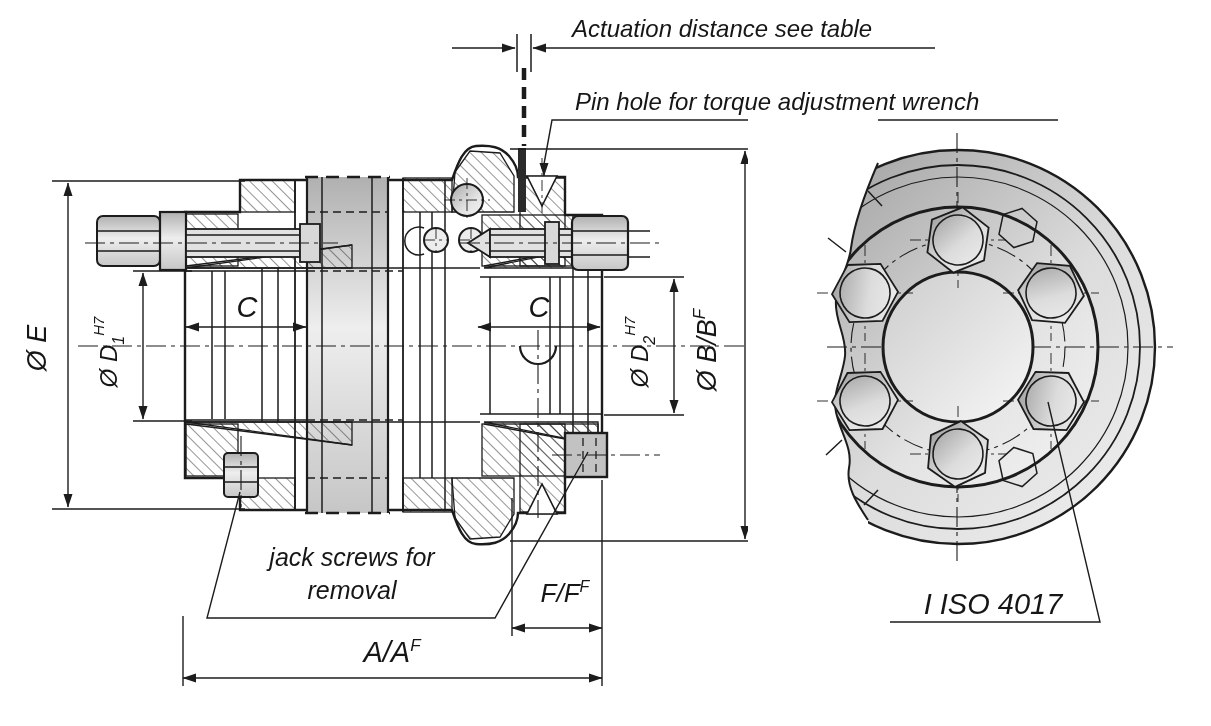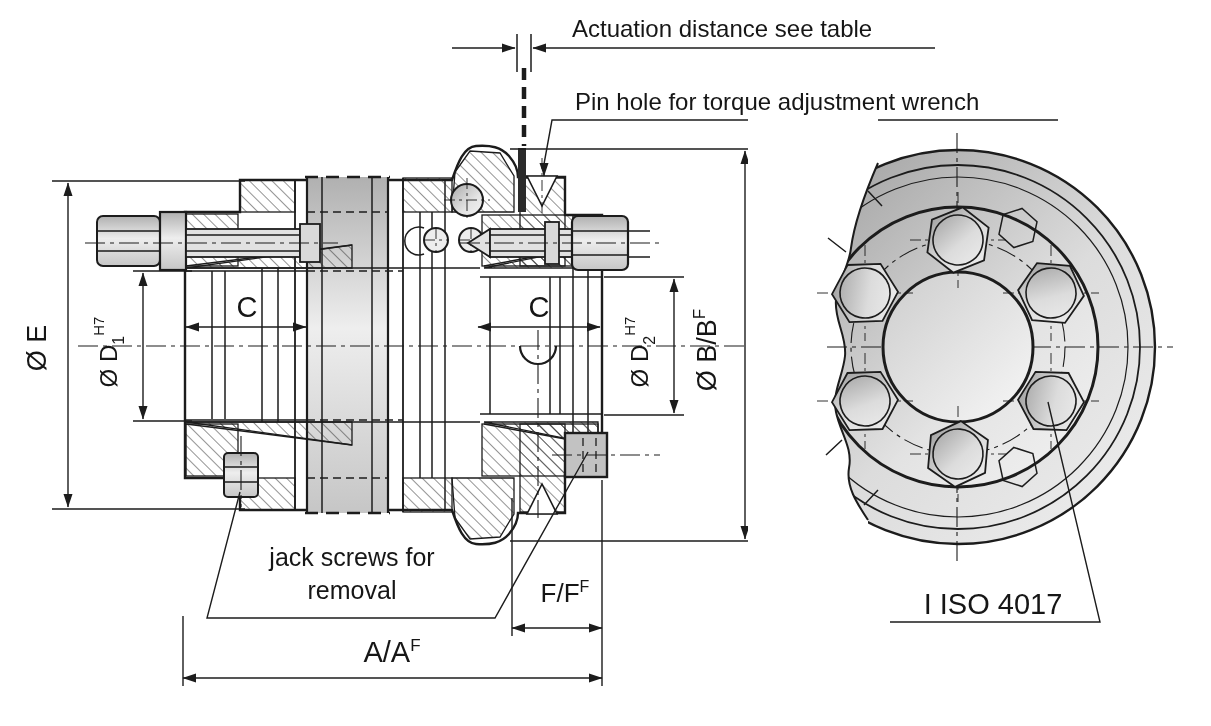--- a/index.html
+++ b/index.html
@@ -1,17 +1,17 @@
 <!DOCTYPE html>
 <html><head>
 <meta charset="utf-8">
 <style>
   html,body{margin:0;padding:0;background:#ffffff;}
   .stage{position:relative;width:1211px;height:726px;background:#fff;overflow:hidden;
-         font-family:"Liberation Sans", sans-serif;}
+         font-family:"Liberation Sans", sans-serif;font-style:italic;}
   svg{display:block;}
   text{fill:#161616;font-family:"Liberation Sans", sans-serif;}
   .struct{stroke:#1c1c1c;fill:none;}
   .dim{stroke:#1c1c1c;stroke-width:1.4;fill:none;}
   .thin{stroke:#1c1c1c;stroke-width:1.5;fill:none;}
   .cl{stroke:#1c1c1c;stroke-width:1.1;fill:none;stroke-dasharray:20 5 4 5;}
   .clf{stroke:#1c1c1c;stroke-width:0.9;fill:none;stroke-dasharray:11 4 3 4;}
   .hid{stroke:#1c1c1c;stroke-width:1.3;fill:none;stroke-dasharray:8 5;}
 </style>
 </head>

